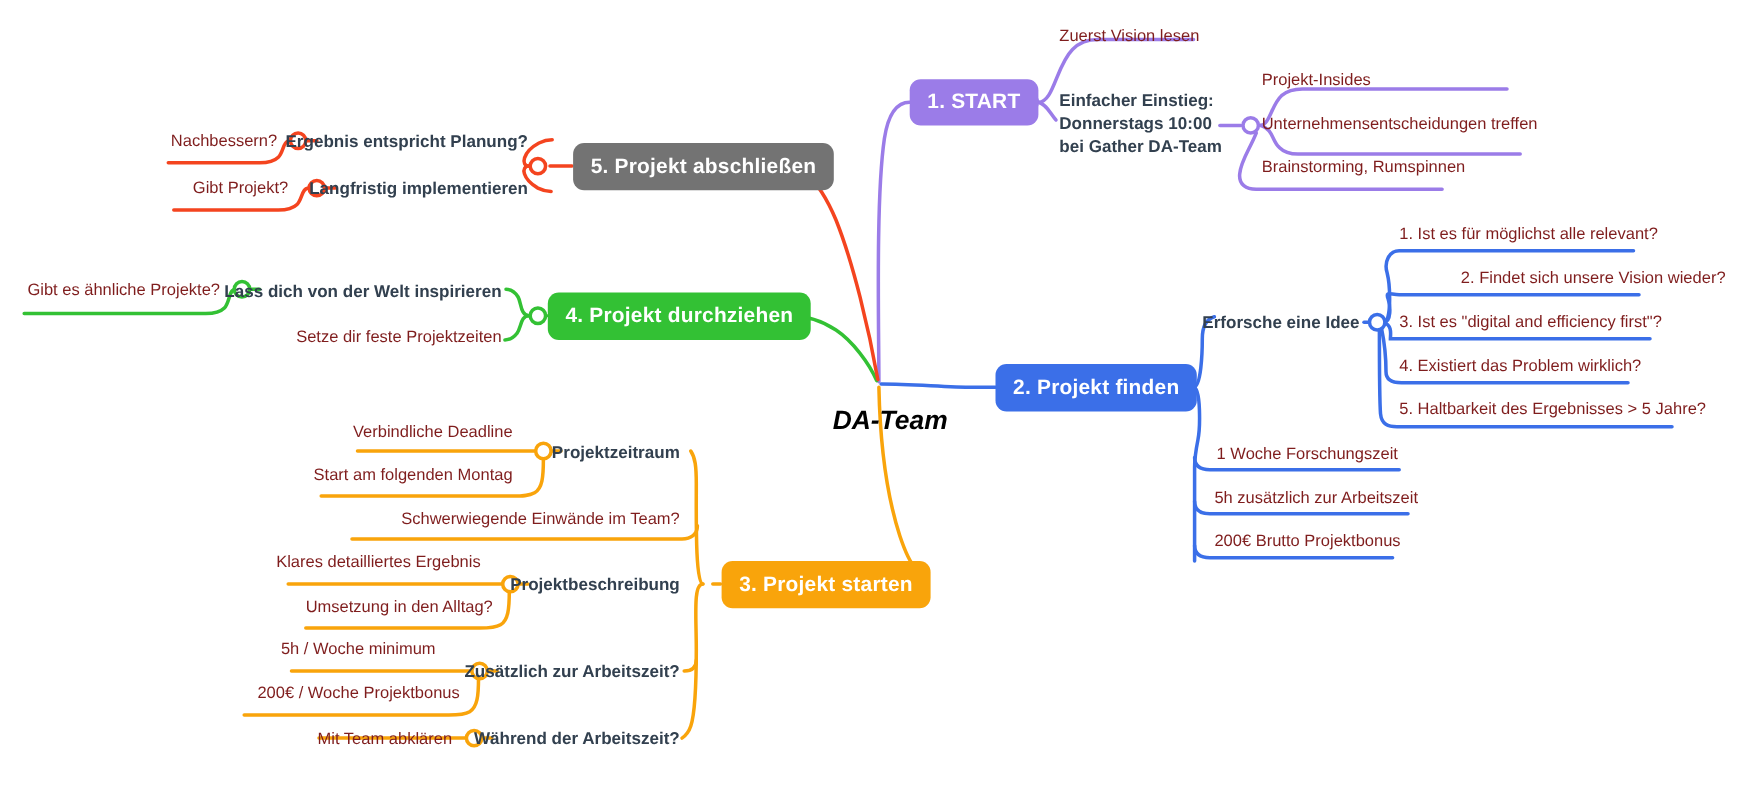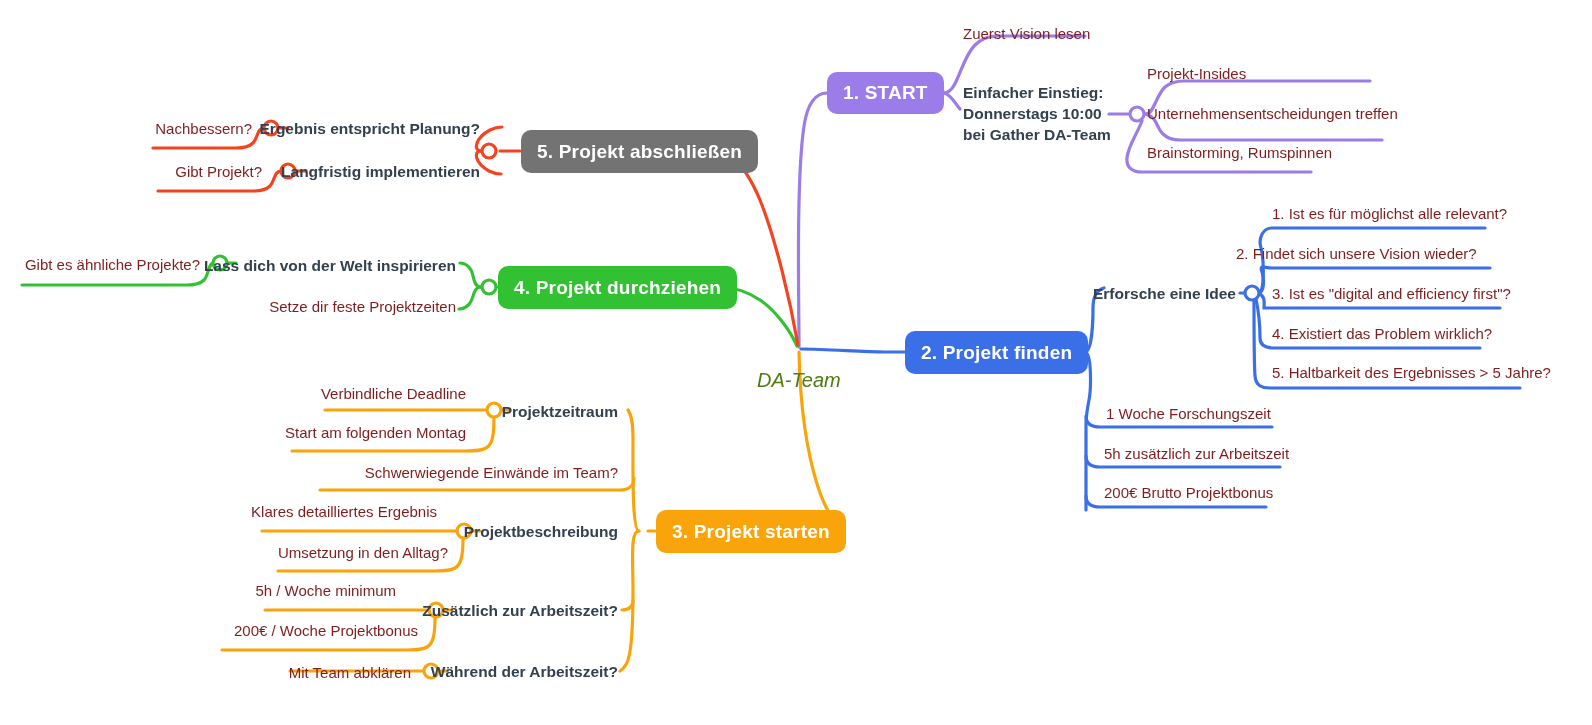--- a/index.html
+++ b/index.html
@@ -32,23 +32,23 @@
     font-weight: bold;
     font-size: 19px;
     letter-spacing: 0.2px;
     white-space: nowrap;
     padding: 4px 16px;
     box-sizing: border-box;
   }
   .center-label {
     position: absolute;
     font-style: italic;
-    font-weight: normal;
-    font-size: 20px;
-    color: #4d7c0f;
+    font-weight: bold;
+    font-size: 24px;
+    color: #000000;
     white-space: nowrap;
   }
   .lbl {
     position: absolute;
     white-space: nowrap;
     color: #7f1d1d;
     font-size: 15px;
     line-height: 1.25;
   }
   .lbl.bold {
@@ -182,21 +182,21 @@
 Donnerstags 10:00
 bei Gather DA-Team</div>
 
   <div class="lbl right" style="left:1147px; top:74px;">Projekt-Insides</div>
   <div class="lbl right" style="left:1147px; top:114px;">Unternehmensentscheidungen treffen</div>
   <div class="lbl right" style="left:1147px; top:153px;">Brainstorming, Rumspinnen</div>
 
   <div class="lbl bold leftend" style="left:1236px; top:294px;">Erforsche eine Idee</div>
 
   <div class="lbl right" style="left:1272px; top:214px;">1. Ist es für möglichst alle relevant?</div>
-  <div class="lbl right" style="left:1236px; top:254px;">2. Findet sich unsere Vision wieder?</div>
+  <div class="lbl right" style="left:1328px; top:254px;">2. Findet sich unsere Vision wieder?</div>
   <div class="lbl right" style="left:1272px; top:294px;">3. Ist es "digital and efficiency first"?</div>
   <div class="lbl right" style="left:1272px; top:334px;">4. Existiert das Problem wirklich?</div>
   <div class="lbl right" style="left:1272px; top:373px;">5. Haltbarkeit des Ergebnisses &gt; 5 Jahre?</div>
 
   <div class="lbl right" style="left:1106px; top:414px;">1 Woche Forschungszeit</div>
   <div class="lbl right" style="left:1104px; top:454px;">5h zusätzlich zur Arbeitszeit</div>
   <div class="lbl right" style="left:1104px; top:493px;">200€ Brutto Projektbonus</div>
 
   <div class="lbl bold leftend" style="left:618px; top:412px;">Projektzeitraum</div>
   <div class="lbl leftend" style="left:466px; top:394px;">Verbindliche Deadline</div>

